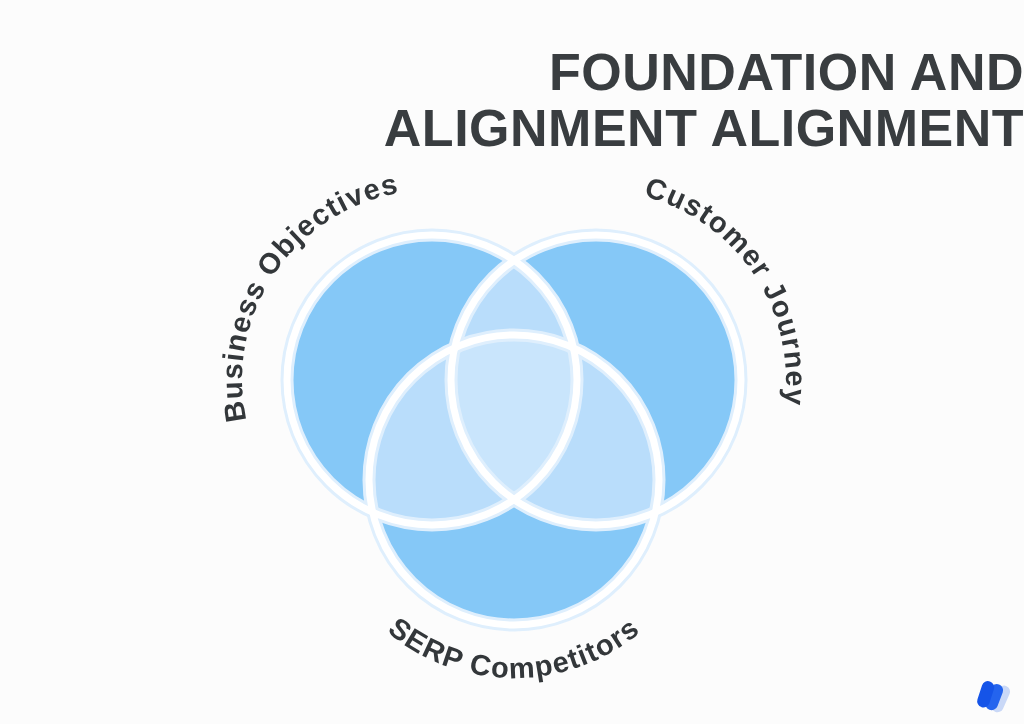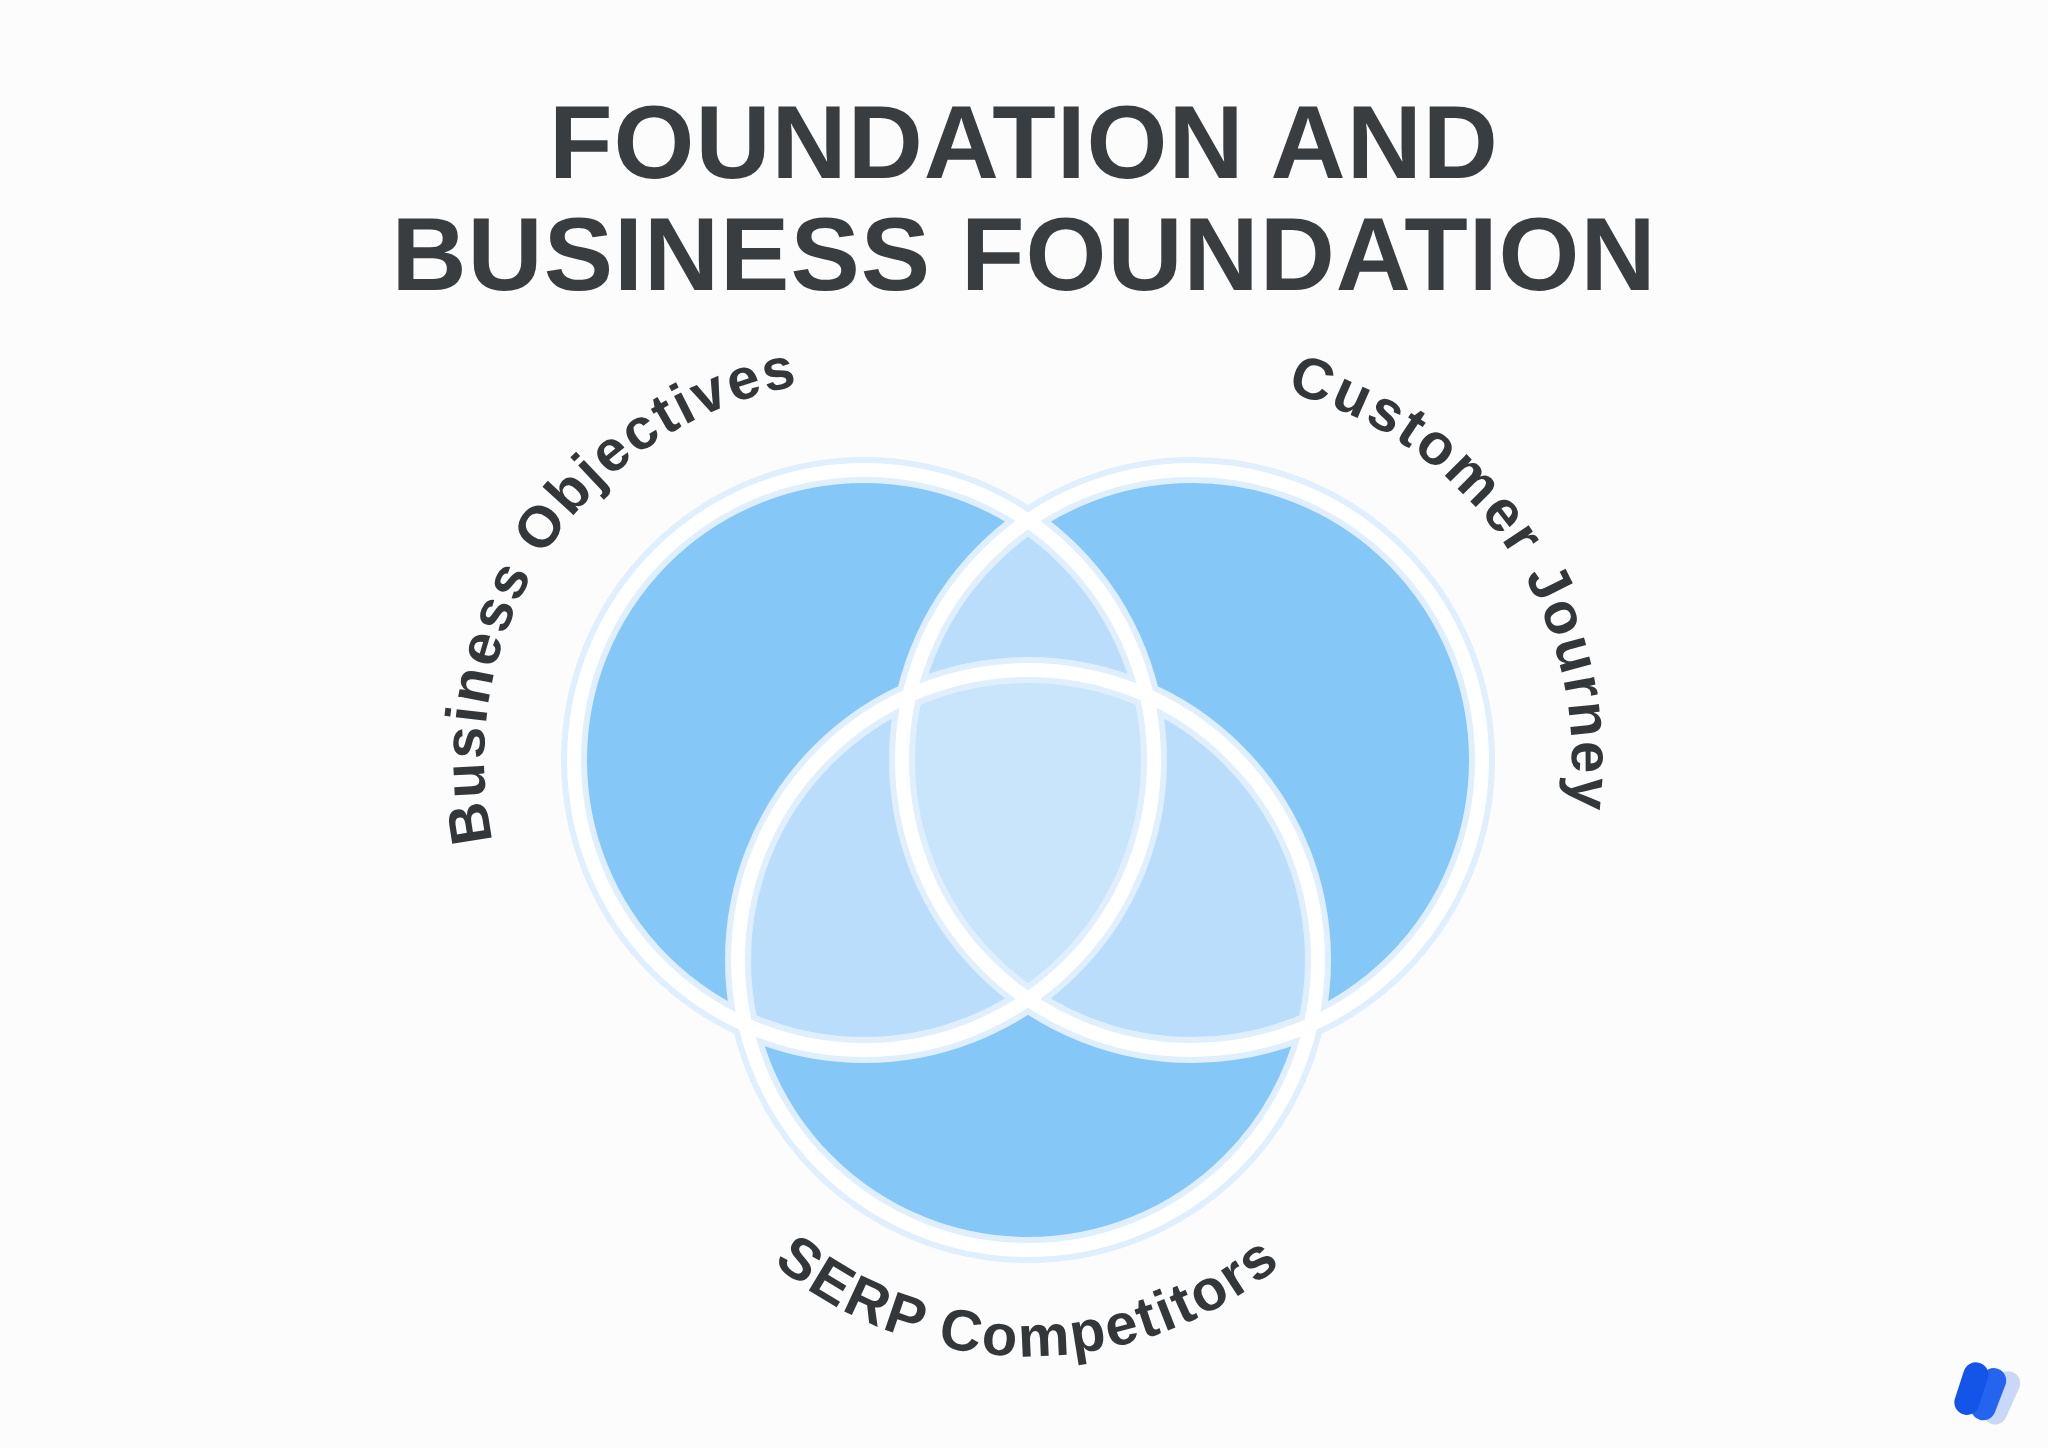--- a/index.html
+++ b/index.html
@@ -12,21 +12,21 @@
     background: #FCFCFC;
     position: relative;
     overflow: hidden;
     font-family: "Liberation Sans", sans-serif;
   }
   .title-block {
     position: absolute;
     top: 44px;
     left: 0;
     right: 0;
-    text-align: center;
+    text-align: right;
     color: #393D40;
     font-weight: 800;
     font-size: 52px;
     line-height: 1.08;
     letter-spacing: 0.5px;
   }
   .title-block .title-line {
     display: block;
   }
   .venn-svg {
@@ -48,21 +48,21 @@
     bottom: 4px;
     width: 48px;
     height: 48px;
   }
 </style>
 </head>
 <body>
 
 <header class="title-block">
   <span class="title-line">FOUNDATION AND</span>
-  <span class="title-line">BUSINESS FOUNDATION</span>
+  <span class="title-line">ALIGNMENT ALIGNMENT</span>
 </header>
 
 <svg class="venn-svg" viewBox="0 0 1024 724" aria-hidden="false">
   <defs>
     <clipPath id="clipTL">
         <circle cx="432" cy="380" r="145"></circle>
       </clipPath>
     <clipPath id="clipTR">
         <circle cx="596" cy="380" r="145"></circle>
       </clipPath>

